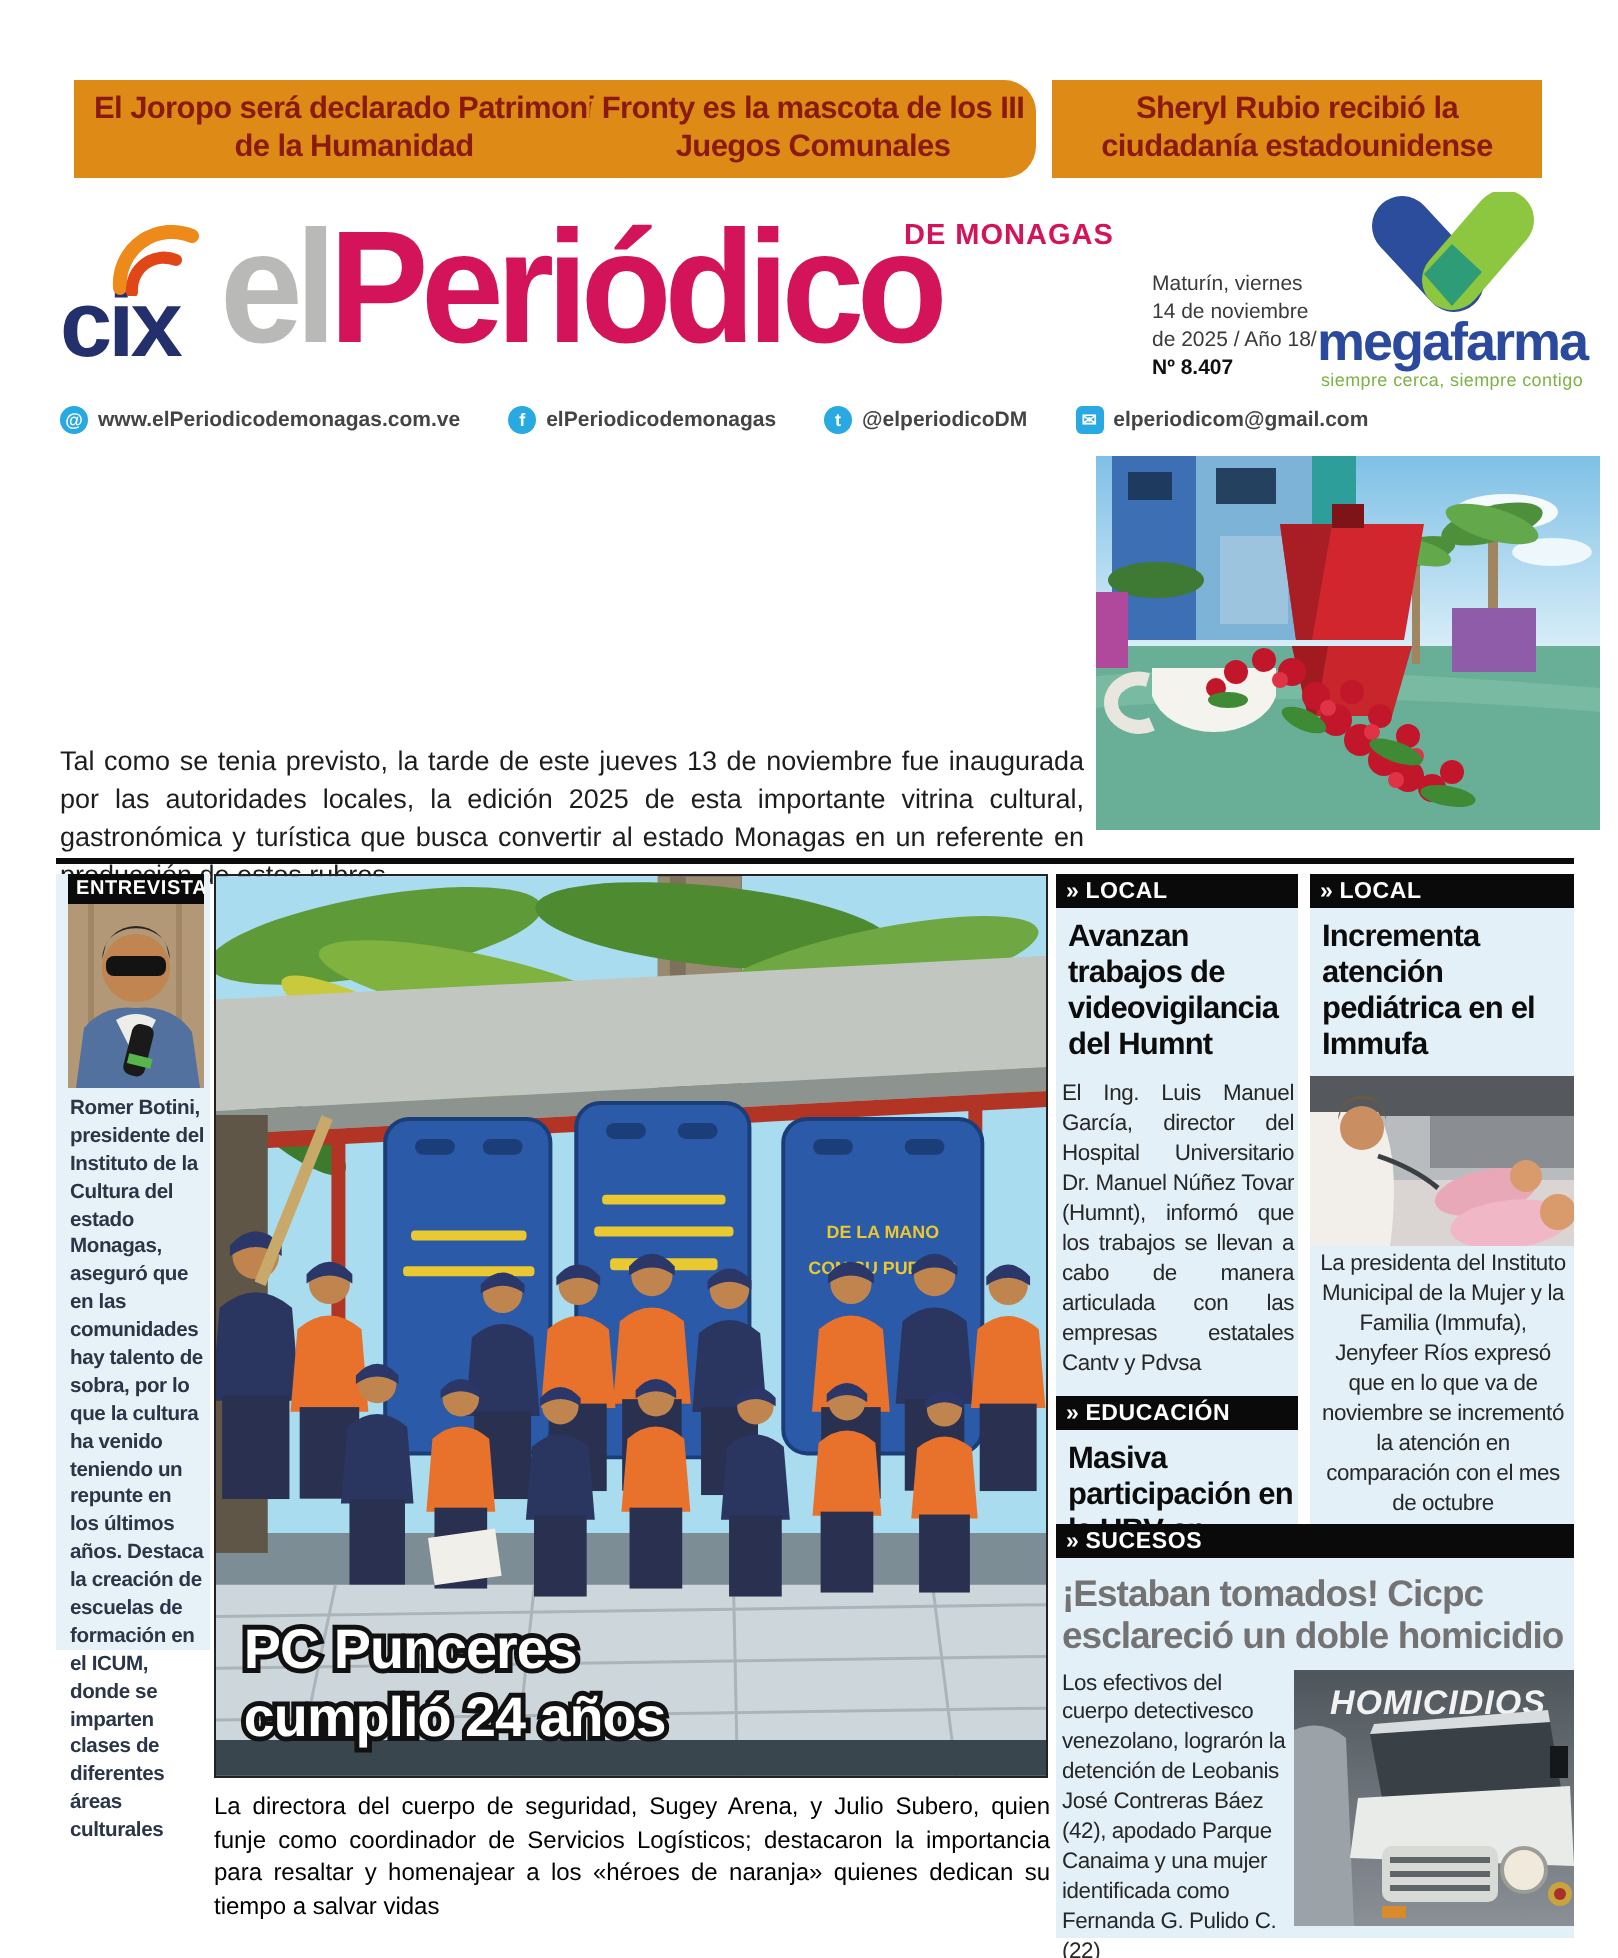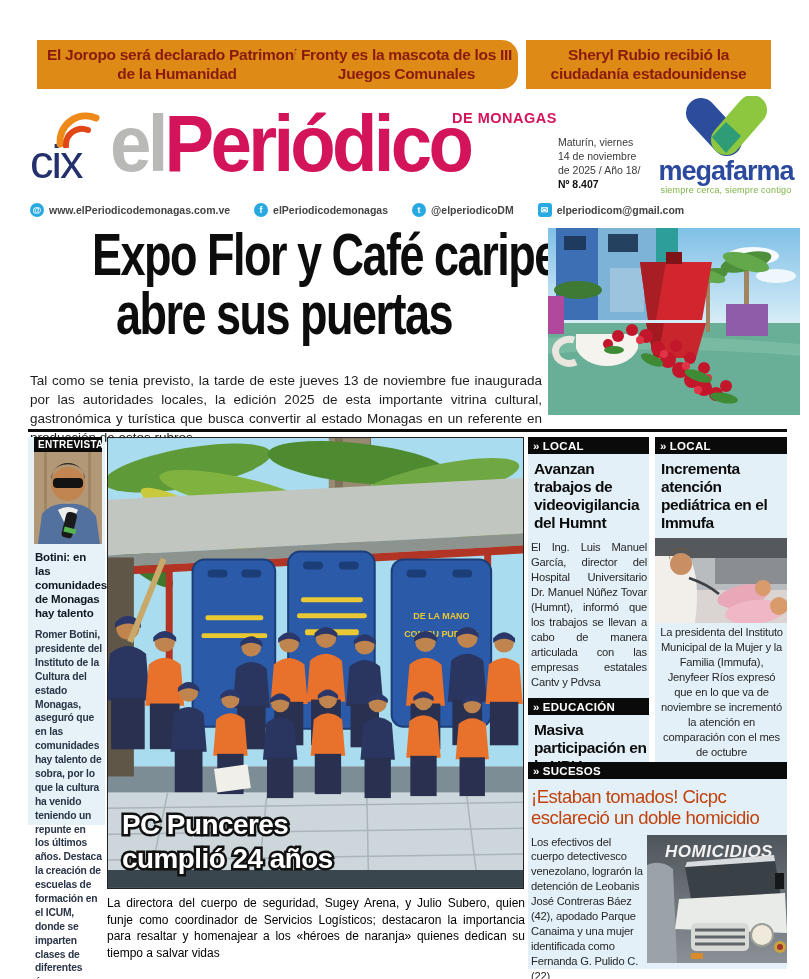--- a/index.html
+++ b/index.html
@@ -4,26 +4,26 @@
 <style>
   html,body{margin:0;padding:0;background:#e8e8e8;}
   #page{position:relative;width:809px;height:979px;background:#ffffff;margin:0 auto;
         font-family:"Liberation Sans",sans-serif;overflow:hidden;color:#111;}
   .abs{position:absolute;}
   
   .banner{position:absolute;top:40px;height:49px;background:#DD8A16;color:#8A1A0E;
           font-weight:bold;font-size:15.5px;line-height:1.22;letter-spacing:-0.3px;
           display:flex;align-items:center;justify-content:center;text-align:center;padding:0 5px;box-sizing:border-box;}
   
-  .cix{position:absolute;left:30px;top:138px;font-size:47px;font-weight:400;color:#23306B;letter-spacing:-2px;line-height:1;}
+  .cix{position:absolute;left:30px;top:138px;font-size:47px;font-weight:700;color:#23306B;letter-spacing:-2px;line-height:1;}
   .wordmark{position:absolute;left:110px;top:104px;font-weight:800;font-size:80px;line-height:1;
             letter-spacing:-4px;white-space:nowrap;transform:scaleX(.93);transform-origin:left center;}
   .wordmark .el{color:#B9B9B7;} .wordmark .per{color:#D4145A;}
   .demonagas{position:absolute;left:452px;top:110px;color:#D4145A;font-weight:800;font-size:14.5px;letter-spacing:.5px;}
-  .dateblock{position:absolute;left:558px;top:136px;font-size:10.5px;color:#3a3a3a;line-height:1.32;}
+  .dateblock{position:absolute;left:576px;top:136px;font-size:10.5px;color:#3a3a3a;line-height:1.32;}
   .dateblock .issue{font-weight:bold;color:#111;}
   .mega{position:absolute;left:648px;top:96px;width:156px;text-align:center;}
   .mega .name{font-size:27px;font-weight:bold;color:#2B4A9E;letter-spacing:-1px;line-height:1;margin-top:-2px;}
   .mega .tag{font-size:9px;color:#7CB342;letter-spacing:.2px;}
   
   .social{position:absolute;left:30px;top:203px;display:flex;gap:24px;align-items:center;}
   .soc{display:flex;gap:5px;align-items:center;font-size:10.5px;font-weight:bold;color:#444;}
   .soc .ic{width:14px;height:14px;border-radius:50%;background:#29A9E1;color:#fff;font-size:9px;
            display:flex;align-items:center;justify-content:center;font-weight:bold;}
   .soc .ic.sq{border-radius:3px;}
@@ -43,21 +43,21 @@
   .rail .bd{font-size:10.3px;font-weight:bold;line-height:1.35;color:#2A3547;padding:4px 3px 0 7px;letter-spacing:-0.2px;}
   
   .mainphoto{position:absolute;left:107px;top:437px;width:417px;height:452px;border:1px solid #222;box-sizing:border-box;}
   .maincap{position:absolute;left:107px;top:895px;width:418px;font-size:12px;line-height:1.38;color:#000000;text-align:justify;}
   
   .colA{position:absolute;left:528px;top:437px;width:121px;height:325px;background:#E3F0F7;box-sizing:border-box;}
   .colB{position:absolute;left:655px;top:437px;width:132px;height:325px;background:#E3F0F7;box-sizing:border-box;}
   .col-hd{font-size:15.5px;font-weight:800;line-height:1.16;letter-spacing:-0.4px;color:#0c0c0c;padding:6px 2px 6px 6px;}
   .col-bd{font-size:11.2px;line-height:1.34;color:#272727;text-align:justify;padding:2px 2px 0 3px;letter-spacing:-0.2px;}
   .sucesos{position:absolute;left:528px;top:762px;width:259px;height:207px;background:#E3F0F7;box-sizing:border-box;}
-  .suc-hd{font-size:18.5px;font-weight:400;line-height:1.15;letter-spacing:-0.5px;color:#c2410c;padding:7px 2px 6px 3px;}
+  .suc-hd{font-size:18.5px;font-weight:700;line-height:1.15;letter-spacing:-0.5px;color:#737373;padding:7px 2px 6px 3px;}
   .suc-row{display:flex;gap:4px;padding:0 0 0 3px;}
   .suc-bd{flex:1;font-size:11.2px;line-height:1.33;color:#272727;letter-spacing:-0.2px;}
   svg{display:block;}
 </style>
 </head>
 <body>
 
 <div id="page">
 
   <div class="banner" style="left:37px;width:280px;">
@@ -109,24 +109,20 @@
     <div class="soc">
       <span class="ic">t</span>
       <span>@elperiodicoDM</span>
     </div>
     <div class="soc">
       <span class="ic sq">✉</span>
       <span>elperiodicom@gmail.com</span>
     </div>
   </div>
 
-  <div class="hlwrap">
-    <div class="hl">Expo Flor y Café caripe</div>
-    <div class="hl">abre sus puertas</div>
-  </div>
   <div class="deck">Tal como se tenia previsto, la tarde de este jueves 13 de noviembre fue inaugurada por las autoridades locales, la edición 2025 de esta importante vitrina cultural, gastronómica y turística que busca convertir al estado Monagas en un referente en producción de estos rubros</div>
 
   <svg class="abs" style="left:548px;top:228px;" width="252" height="187" viewBox="0 0 252 187">
     <defs>
       <linearGradient id="sky" x1="0" y1="0" x2="0" y2="1">
         <stop offset="0" stop-color="#7FC0E6"></stop>
           <stop offset="1" stop-color="#D9EEF8"></stop>
       </linearGradient>
     </defs>
     <rect width="252" height="97" fill="url(#sky)"></rect>
@@ -202,21 +198,20 @@
       <rect x="10" y="0" width="3" height="92" fill="#A08763"></rect>
       <rect x="54" y="0" width="3" height="92" fill="#A08763"></rect>
       <path d="M4 92 L8 62 Q18 50 34 52 Q52 50 62 64 L66 92 Z" fill="#53719E"></path>
       <path d="M24 58 L34 78 L44 58 Q34 52 24 58 Z" fill="#EDEDEA"></path>
       <circle cx="34" cy="32" r="17" fill="#C08550"></circle>
       <path d="M17 28 a17 17 0 0 1 34 0 l-2 -8 a16 12 0 0 0 -30 0 z" fill="#2A2420"></path>
       <rect x="19" y="26" width="30" height="10" rx="4" fill="#131313"></rect>
       <rect x="30" y="60" width="11" height="26" rx="4" fill="#1A1A1A" transform="rotate(14 35 72)"></rect>
       <rect x="30" y="76" width="12" height="5" fill="#56B54C" transform="rotate(14 36 78)"></rect>
     </svg>
-    <div class="hd">Botini: en las comunidades de Monagas hay talento</div>
     <div class="bd">Romer Botini, presidente del Instituto de la Cultura del estado Monagas, aseguró que en las comunidades hay talento de sobra, por lo que la cultura ha venido teniendo un repunte en los últimos años. Destaca la creación de escuelas de formación en el ICUM, donde se imparten clases de diferentes áreas culturales</div>
   </div>
 
   <svg class="mainphoto" width="417" height="452" viewBox="0 0 417 452">
     <defs>
       <symbol id="person" viewBox="0 0 40 110">
         <circle cx="20" cy="16" r="9" fill="#C0854F"></circle>
         <path d="M10 12 q10 -11 20 0 l0 4 q-10 -7 -20 0 z" fill="#2A3768"></path>
         <path d="M6 36 q14 -12 28 0 l3 36 h-34 z" fill="currentColor"></path>
         <rect x="7" y="70" width="26" height="40" fill="#2A3150"></rect>

